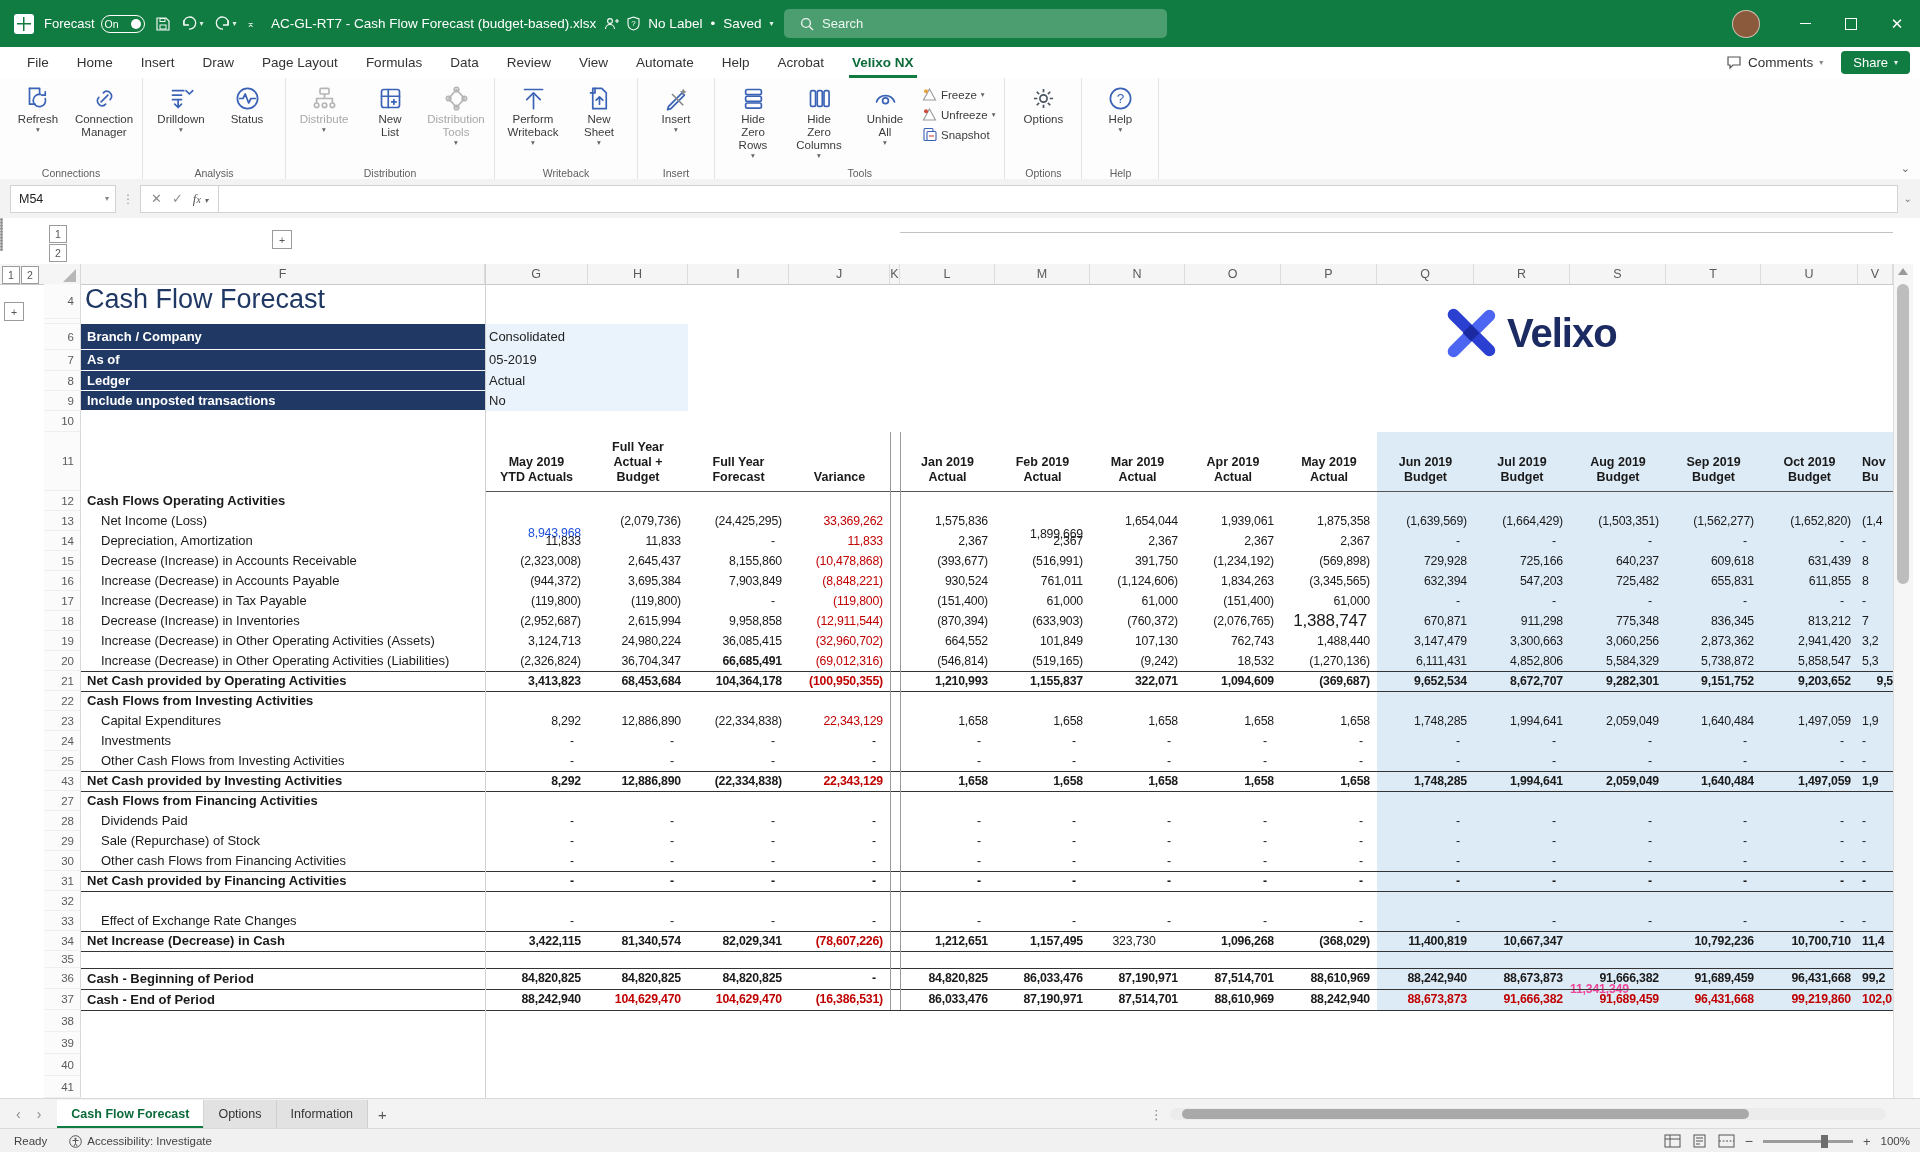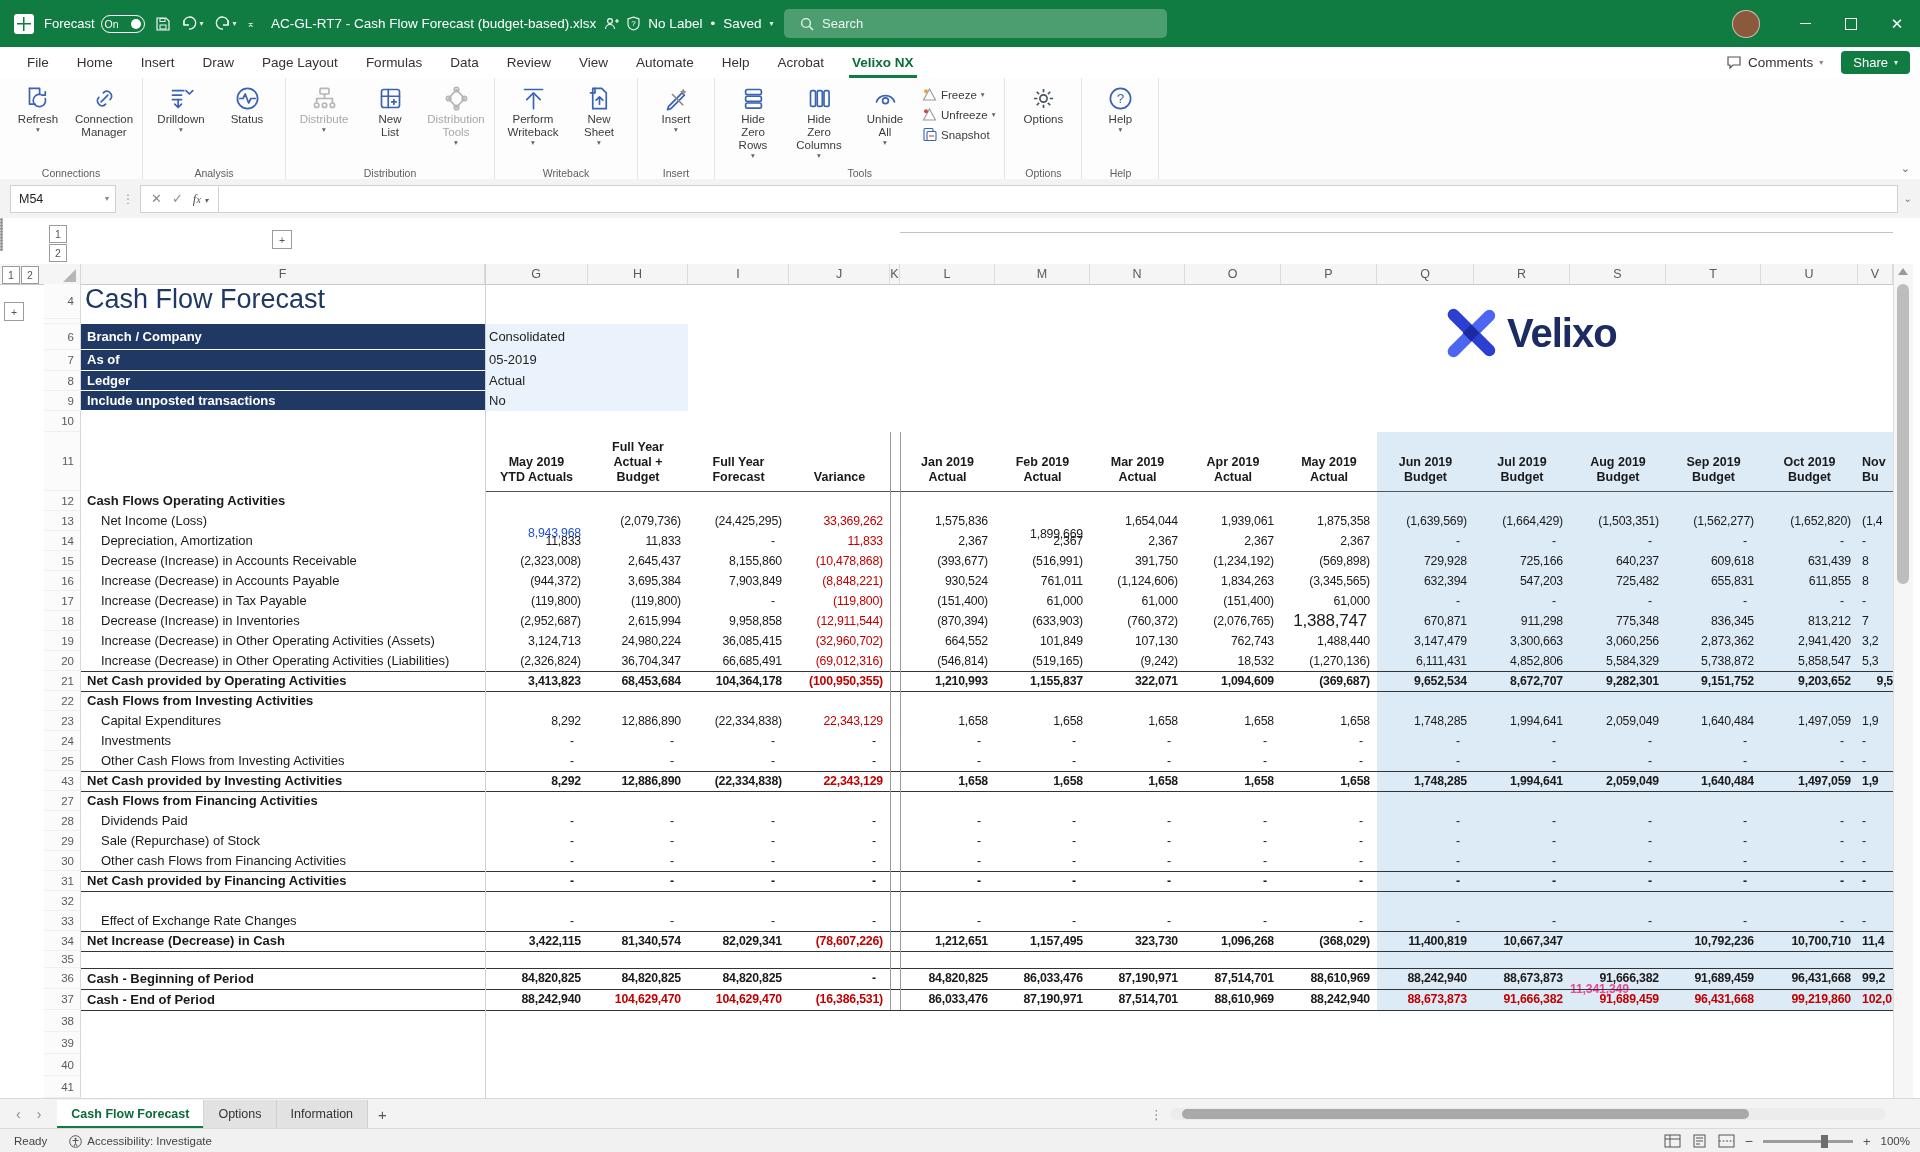--- a/index.html
+++ b/index.html
@@ -713,21 +713,21 @@
       <div class="cell" style="left: 1281px; top: 413px; width: 96px; height: 20px; line-height: 20px; font-size: 12.3px; letter-spacing: -0.2px; text-align: right; padding-right: 7px; padding-left: 0px; box-sizing: border-box; font-weight: normal; color: rgb(26, 26, 26);">1,488,440</div>
       <div class="cell" style="left: 1377px; top: 413px; width: 97px; height: 20px; line-height: 20px; font-size: 12.3px; letter-spacing: -0.2px; text-align: right; padding-right: 7px; padding-left: 0px; box-sizing: border-box; font-weight: normal; color: rgb(26, 26, 26);">3,147,479</div>
       <div class="cell" style="left: 1474px; top: 413px; width: 96px; height: 20px; line-height: 20px; font-size: 12.3px; letter-spacing: -0.2px; text-align: right; padding-right: 7px; padding-left: 0px; box-sizing: border-box; font-weight: normal; color: rgb(26, 26, 26);">3,300,663</div>
       <div class="cell" style="left: 1570px; top: 413px; width: 96px; height: 20px; line-height: 20px; font-size: 12.3px; letter-spacing: -0.2px; text-align: right; padding-right: 7px; padding-left: 0px; box-sizing: border-box; font-weight: normal; color: rgb(26, 26, 26);">3,060,256</div>
       <div class="cell" style="left: 1666px; top: 413px; width: 95px; height: 20px; line-height: 20px; font-size: 12.3px; letter-spacing: -0.2px; text-align: right; padding-right: 7px; padding-left: 0px; box-sizing: border-box; font-weight: normal; color: rgb(26, 26, 26);">2,873,362</div>
       <div class="cell" style="left: 1761px; top: 413px; width: 97px; height: 20px; line-height: 20px; font-size: 12.3px; letter-spacing: -0.2px; text-align: right; padding-right: 7px; padding-left: 0px; box-sizing: border-box; font-weight: normal; color: rgb(26, 26, 26);">2,941,420</div>
       <div class="cell" style="left: 1858px; top: 413px; width: 35px; height: 20px; line-height: 20px; font-size: 12.3px; letter-spacing: -0.2px; text-align: left; padding-right: 0px; padding-left: 4px; box-sizing: border-box; font-weight: normal; color: rgb(26, 26, 26);">3,2</div>
       <div class="cell" style="left: 81px; top: 433px; width: 404px; height: 20px; line-height: 20px; font-size: 13px; font-weight: normal; padding-left: 20px; box-sizing: border-box;">Increase (Decrease) in Other Operating Activities (Liabilities)</div>
       <div class="cell" style="left: 485px; top: 433px; width: 103px; height: 20px; line-height: 20px; font-size: 12.3px; letter-spacing: -0.2px; text-align: right; padding-right: 7px; padding-left: 0px; box-sizing: border-box; font-weight: normal; color: rgb(26, 26, 26);">(2,326,824)</div>
       <div class="cell" style="left: 588px; top: 433px; width: 100px; height: 20px; line-height: 20px; font-size: 12.3px; letter-spacing: -0.2px; text-align: right; padding-right: 7px; padding-left: 0px; box-sizing: border-box; font-weight: normal; color: rgb(26, 26, 26);">36,704,347</div>
-      <div class="cell" style="left: 688px; top: 433px; width: 101px; height: 20px; line-height: 20px; font-size: 12.3px; letter-spacing: -0.2px; text-align: right; padding-right: 7px; padding-left: 0px; box-sizing: border-box; font-weight: normal; color: rgb(26, 26, 26);">66,685,491</div>
+      <div class="cell" style="left: 688px; top: 433px; width: 101px; height: 20px; line-height: 20px; font-size: 12.3px; letter-spacing: -0.2px; text-align: right; padding-right: 7px; padding-left: 0px; box-sizing: border-box; font-weight: bold; color: rgb(26, 26, 26);">66,685,491</div>
       <div class="cell" style="left: 789px; top: 433px; width: 101px; height: 20px; line-height: 20px; font-size: 12.3px; letter-spacing: -0.2px; text-align: right; padding-right: 7px; padding-left: 0px; box-sizing: border-box; font-weight: normal; color: rgb(192, 0, 0);">(69,012,316)</div>
       <div class="cell" style="left: 900px; top: 433px; width: 95px; height: 20px; line-height: 20px; font-size: 12.3px; letter-spacing: -0.2px; text-align: right; padding-right: 7px; padding-left: 0px; box-sizing: border-box; font-weight: normal; color: rgb(26, 26, 26);">(546,814)</div>
       <div class="cell" style="left: 995px; top: 433px; width: 95px; height: 20px; line-height: 20px; font-size: 12.3px; letter-spacing: -0.2px; text-align: right; padding-right: 7px; padding-left: 0px; box-sizing: border-box; font-weight: normal; color: rgb(26, 26, 26);">(519,165)</div>
       <div class="cell" style="left: 1090px; top: 433px; width: 95px; height: 20px; line-height: 20px; font-size: 12.3px; letter-spacing: -0.2px; text-align: right; padding-right: 7px; padding-left: 0px; box-sizing: border-box; font-weight: normal; color: rgb(26, 26, 26);">(9,242)</div>
       <div class="cell" style="left: 1185px; top: 433px; width: 96px; height: 20px; line-height: 20px; font-size: 12.3px; letter-spacing: -0.2px; text-align: right; padding-right: 7px; padding-left: 0px; box-sizing: border-box; font-weight: normal; color: rgb(26, 26, 26);">18,532</div>
       <div class="cell" style="left: 1281px; top: 433px; width: 96px; height: 20px; line-height: 20px; font-size: 12.3px; letter-spacing: -0.2px; text-align: right; padding-right: 7px; padding-left: 0px; box-sizing: border-box; font-weight: normal; color: rgb(26, 26, 26);">(1,270,136)</div>
       <div class="cell" style="left: 1377px; top: 433px; width: 97px; height: 20px; line-height: 20px; font-size: 12.3px; letter-spacing: -0.2px; text-align: right; padding-right: 7px; padding-left: 0px; box-sizing: border-box; font-weight: normal; color: rgb(26, 26, 26);">6,111,431</div>
       <div class="cell" style="left: 1474px; top: 433px; width: 96px; height: 20px; line-height: 20px; font-size: 12.3px; letter-spacing: -0.2px; text-align: right; padding-right: 7px; padding-left: 0px; box-sizing: border-box; font-weight: normal; color: rgb(26, 26, 26);">4,852,806</div>
       <div class="cell" style="left: 1570px; top: 433px; width: 96px; height: 20px; line-height: 20px; font-size: 12.3px; letter-spacing: -0.2px; text-align: right; padding-right: 7px; padding-left: 0px; box-sizing: border-box; font-weight: normal; color: rgb(26, 26, 26);">5,584,329</div>
       <div class="cell" style="left: 1666px; top: 433px; width: 95px; height: 20px; line-height: 20px; font-size: 12.3px; letter-spacing: -0.2px; text-align: right; padding-right: 7px; padding-left: 0px; box-sizing: border-box; font-weight: normal; color: rgb(26, 26, 26);">5,738,872</div>
@@ -901,21 +901,21 @@
       <div class="cell" style="left: 1666px; top: 693px; width: 95px; height: 20px; line-height: 20px; font-size: 12.3px; letter-spacing: -0.2px; text-align: right; padding-right: 14px; padding-left: 0px; box-sizing: border-box; font-weight: normal; color: rgb(26, 26, 26);">-</div>
       <div class="cell" style="left: 1761px; top: 693px; width: 97px; height: 20px; line-height: 20px; font-size: 12.3px; letter-spacing: -0.2px; text-align: right; padding-right: 14px; padding-left: 0px; box-sizing: border-box; font-weight: normal; color: rgb(26, 26, 26);">-</div>
       <div class="cell" style="left: 1858px; top: 693px; width: 35px; height: 20px; line-height: 20px; font-size: 12.3px; letter-spacing: -0.2px; text-align: left; padding-right: 0px; padding-left: 4px; box-sizing: border-box; font-weight: normal; color: rgb(26, 26, 26);">-</div>
       <div class="cell" style="left: 81px; top: 713px; width: 404px; height: 20px; line-height: 20px; font-size: 13px; font-weight: bold; padding-left: 6px; box-sizing: border-box;">Net Increase (Decrease) in Cash</div>
       <div class="cell" style="left: 485px; top: 713px; width: 103px; height: 20px; line-height: 20px; font-size: 12.3px; letter-spacing: -0.2px; text-align: right; padding-right: 7px; padding-left: 0px; box-sizing: border-box; font-weight: bold; color: rgb(26, 26, 26);">3,422,115</div>
       <div class="cell" style="left: 588px; top: 713px; width: 100px; height: 20px; line-height: 20px; font-size: 12.3px; letter-spacing: -0.2px; text-align: right; padding-right: 7px; padding-left: 0px; box-sizing: border-box; font-weight: bold; color: rgb(26, 26, 26);">81,340,574</div>
       <div class="cell" style="left: 688px; top: 713px; width: 101px; height: 20px; line-height: 20px; font-size: 12.3px; letter-spacing: -0.2px; text-align: right; padding-right: 7px; padding-left: 0px; box-sizing: border-box; font-weight: bold; color: rgb(26, 26, 26);">82,029,341</div>
       <div class="cell" style="left: 789px; top: 713px; width: 101px; height: 20px; line-height: 20px; font-size: 12.3px; letter-spacing: -0.2px; text-align: right; padding-right: 7px; padding-left: 0px; box-sizing: border-box; font-weight: bold; color: rgb(192, 0, 0);">(78,607,226)</div>
       <div class="cell" style="left: 900px; top: 713px; width: 95px; height: 20px; line-height: 20px; font-size: 12.3px; letter-spacing: -0.2px; text-align: right; padding-right: 7px; padding-left: 0px; box-sizing: border-box; font-weight: bold; color: rgb(26, 26, 26);">1,212,651</div>
       <div class="cell" style="left: 995px; top: 713px; width: 95px; height: 20px; line-height: 20px; font-size: 12.3px; letter-spacing: -0.2px; text-align: right; padding-right: 7px; padding-left: 0px; box-sizing: border-box; font-weight: bold; color: rgb(26, 26, 26);">1,157,495</div>
-      <div class="cell" style="left: 1090px; top: 713px; width: 95px; height: 20px; line-height: 20px; font-size: 12.3px; letter-spacing: -0.2px; text-align: right; padding-right: 7px; padding-left: 0px; box-sizing: border-box; font-weight: bold; color: rgb(26, 26, 26);">323,730</div>
+      <div class="cell" style="left: 1090px; top: 713px; width: 95px; height: 20px; line-height: 20px; font-size: 12.3px; letter-spacing: -0.2px; text-align: center; padding-right: 7px; padding-left: 0px; box-sizing: border-box; font-weight: normal; color: rgb(26, 26, 26);">323,730</div>
       <div class="cell" style="left: 1185px; top: 713px; width: 96px; height: 20px; line-height: 20px; font-size: 12.3px; letter-spacing: -0.2px; text-align: right; padding-right: 7px; padding-left: 0px; box-sizing: border-box; font-weight: bold; color: rgb(26, 26, 26);">1,096,268</div>
       <div class="cell" style="left: 1281px; top: 713px; width: 96px; height: 20px; line-height: 20px; font-size: 12.3px; letter-spacing: -0.2px; text-align: right; padding-right: 7px; padding-left: 0px; box-sizing: border-box; font-weight: bold; color: rgb(26, 26, 26);">(368,029)</div>
       <div class="cell" style="left: 1377px; top: 713px; width: 97px; height: 20px; line-height: 20px; font-size: 12.3px; letter-spacing: -0.2px; text-align: right; padding-right: 7px; padding-left: 0px; box-sizing: border-box; font-weight: bold; color: rgb(26, 26, 26);">11,400,819</div>
       <div class="cell" style="left: 1474px; top: 713px; width: 96px; height: 20px; line-height: 20px; font-size: 12.3px; letter-spacing: -0.2px; text-align: right; padding-right: 7px; padding-left: 0px; box-sizing: border-box; font-weight: bold; color: rgb(26, 26, 26);">10,667,347</div>
       <div class="cell" style="left: 1570px; top: 713px; width: 96px; height: 20px; line-height: 20px; font-size: 12.3px; letter-spacing: -0.2px; text-align: left; padding-right: 7px; padding-left: 0px; box-sizing: border-box; font-weight: bold; color: #ec4899; margin-top: 48px;">11,341,349</div>
       <div class="cell" style="left: 1666px; top: 713px; width: 95px; height: 20px; line-height: 20px; font-size: 12.3px; letter-spacing: -0.2px; text-align: right; padding-right: 7px; padding-left: 0px; box-sizing: border-box; font-weight: bold; color: rgb(26, 26, 26);">10,792,236</div>
       <div class="cell" style="left: 1761px; top: 713px; width: 97px; height: 20px; line-height: 20px; font-size: 12.3px; letter-spacing: -0.2px; text-align: right; padding-right: 7px; padding-left: 0px; box-sizing: border-box; font-weight: bold; color: rgb(26, 26, 26);">10,700,710</div>
       <div class="cell" style="left: 1858px; top: 713px; width: 35px; height: 20px; line-height: 20px; font-size: 12.3px; letter-spacing: -0.2px; text-align: left; padding-right: 0px; padding-left: 4px; box-sizing: border-box; font-weight: bold; color: rgb(26, 26, 26);">11,4</div>
       <div class="gline" style="left: 81px; top: 713px; width: 1812px; height: 1px;"></div>
       <div class="gline" style="left: 81px; top: 733px; width: 1812px; height: 1px;"></div>

